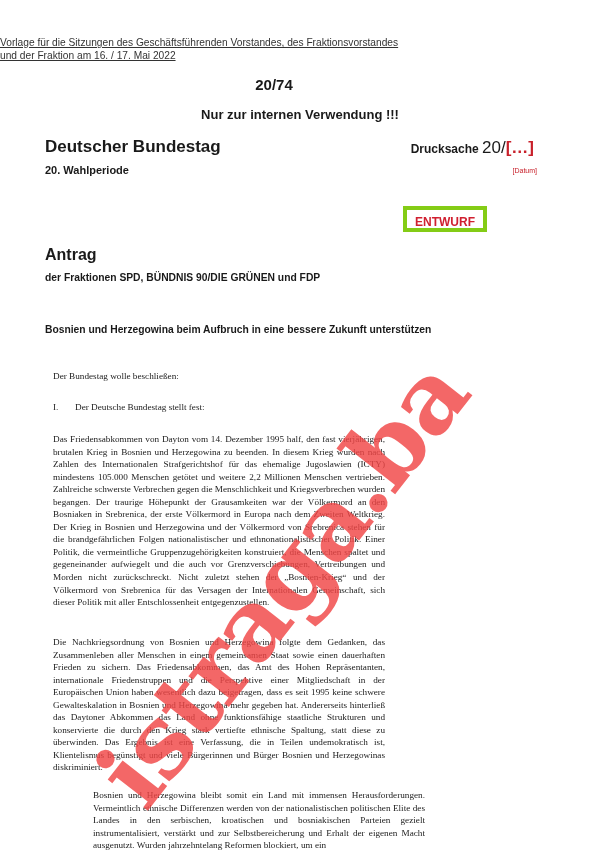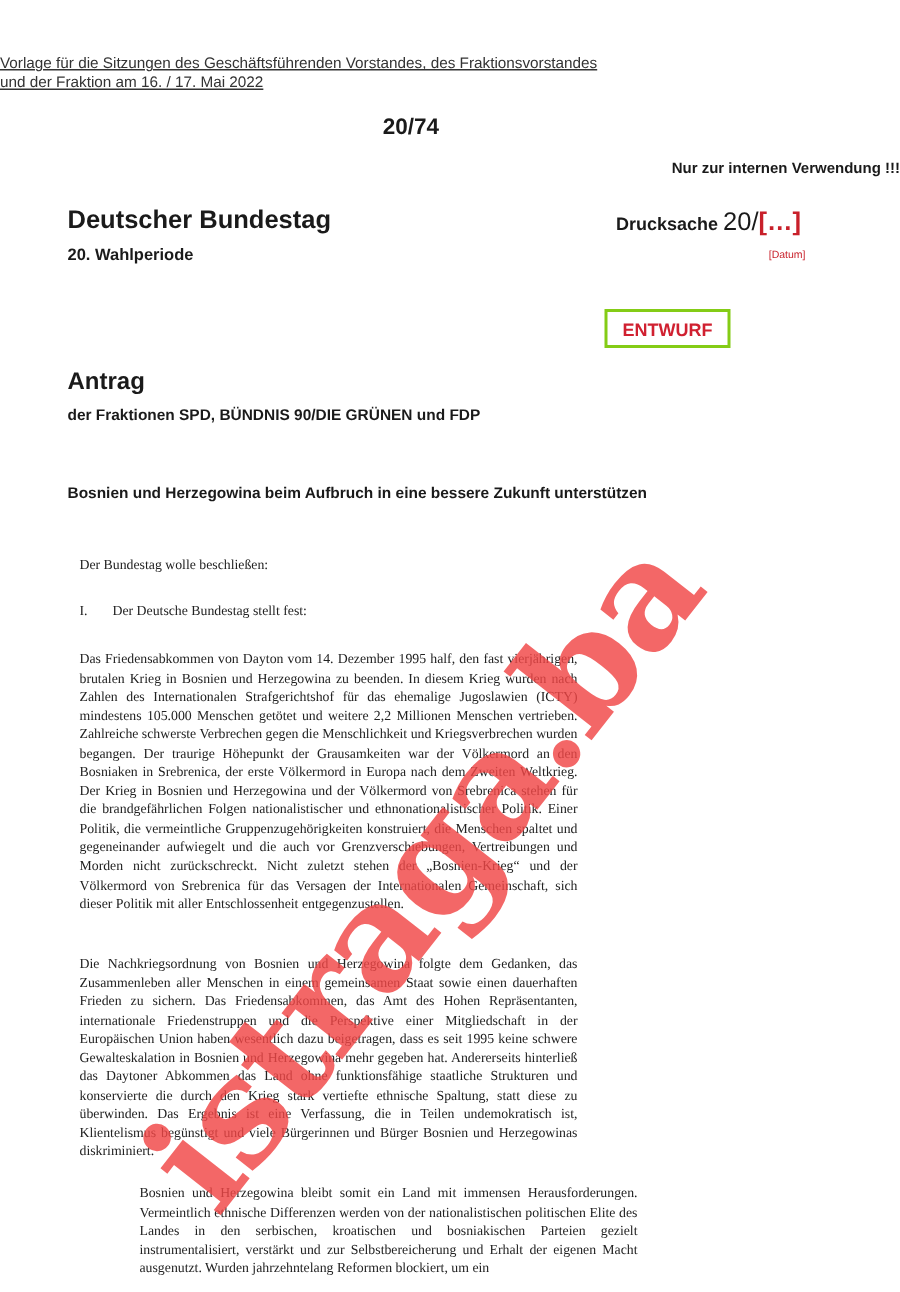--- a/index.html
+++ b/index.html
@@ -35,22 +35,22 @@
       text-align: center;
       font-size: 15px;
       font-weight: bold;
       color: #1a1a1a;
     }
     .internal {
       position: absolute;
       top: 107px;
       left: 0;
       width: 600px;
-      text-align: right;
-      font-size: 10px;
+      text-align: center;
+      font-size: 13px;
       font-weight: bold;
       color: #1a1a1a;
     }
     .bundestag {
       position: absolute;
       top: 137px;
       left: 45px;
       font-size: 17px;
       font-weight: bold;
     }
@@ -84,21 +84,21 @@
       right: 63px;
       font-size: 7px;
       color: #c8202a;
     }
     .entwurf {
       position: absolute;
       top: 206px;
       left: 403px;
       width: 84px;
       height: 26px;
-      border: 2px solid #84cc16;
+      border: 4px solid #84cc16;
       box-sizing: border-box;
       text-align: center;
       line-height: 24px;
       font-size: 12px;
       font-weight: bold;
       color: #d02030;
     }
     .antrag {
       position: absolute;
       top: 246px;

